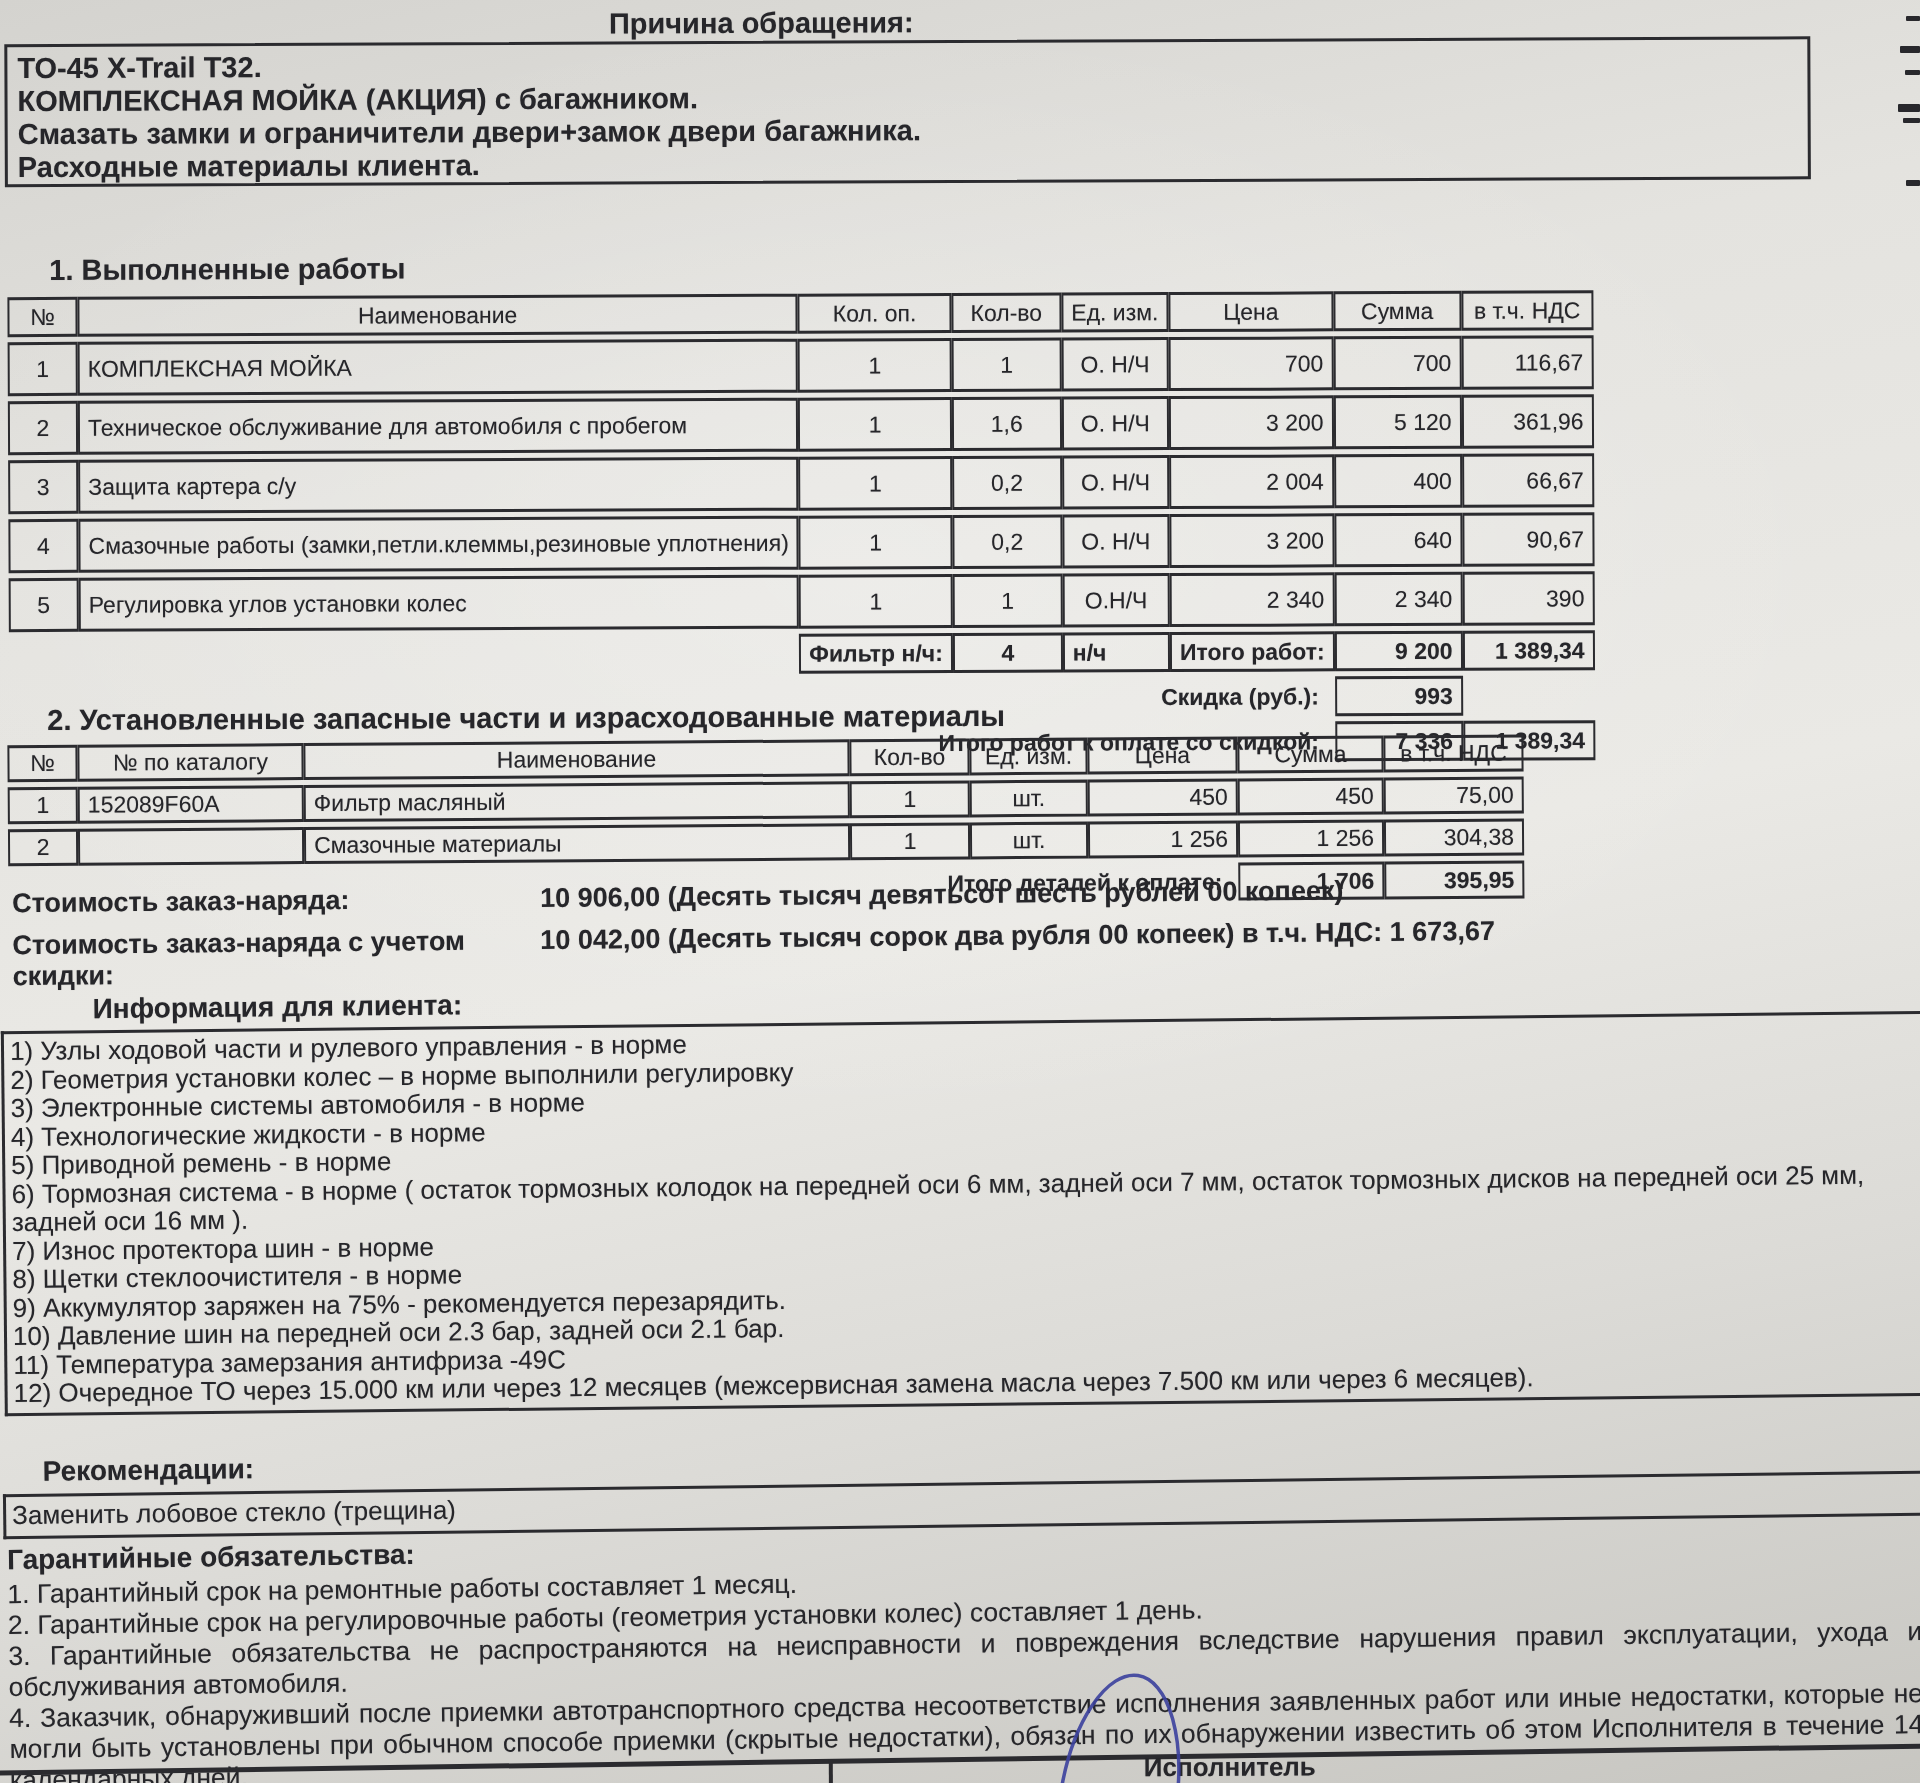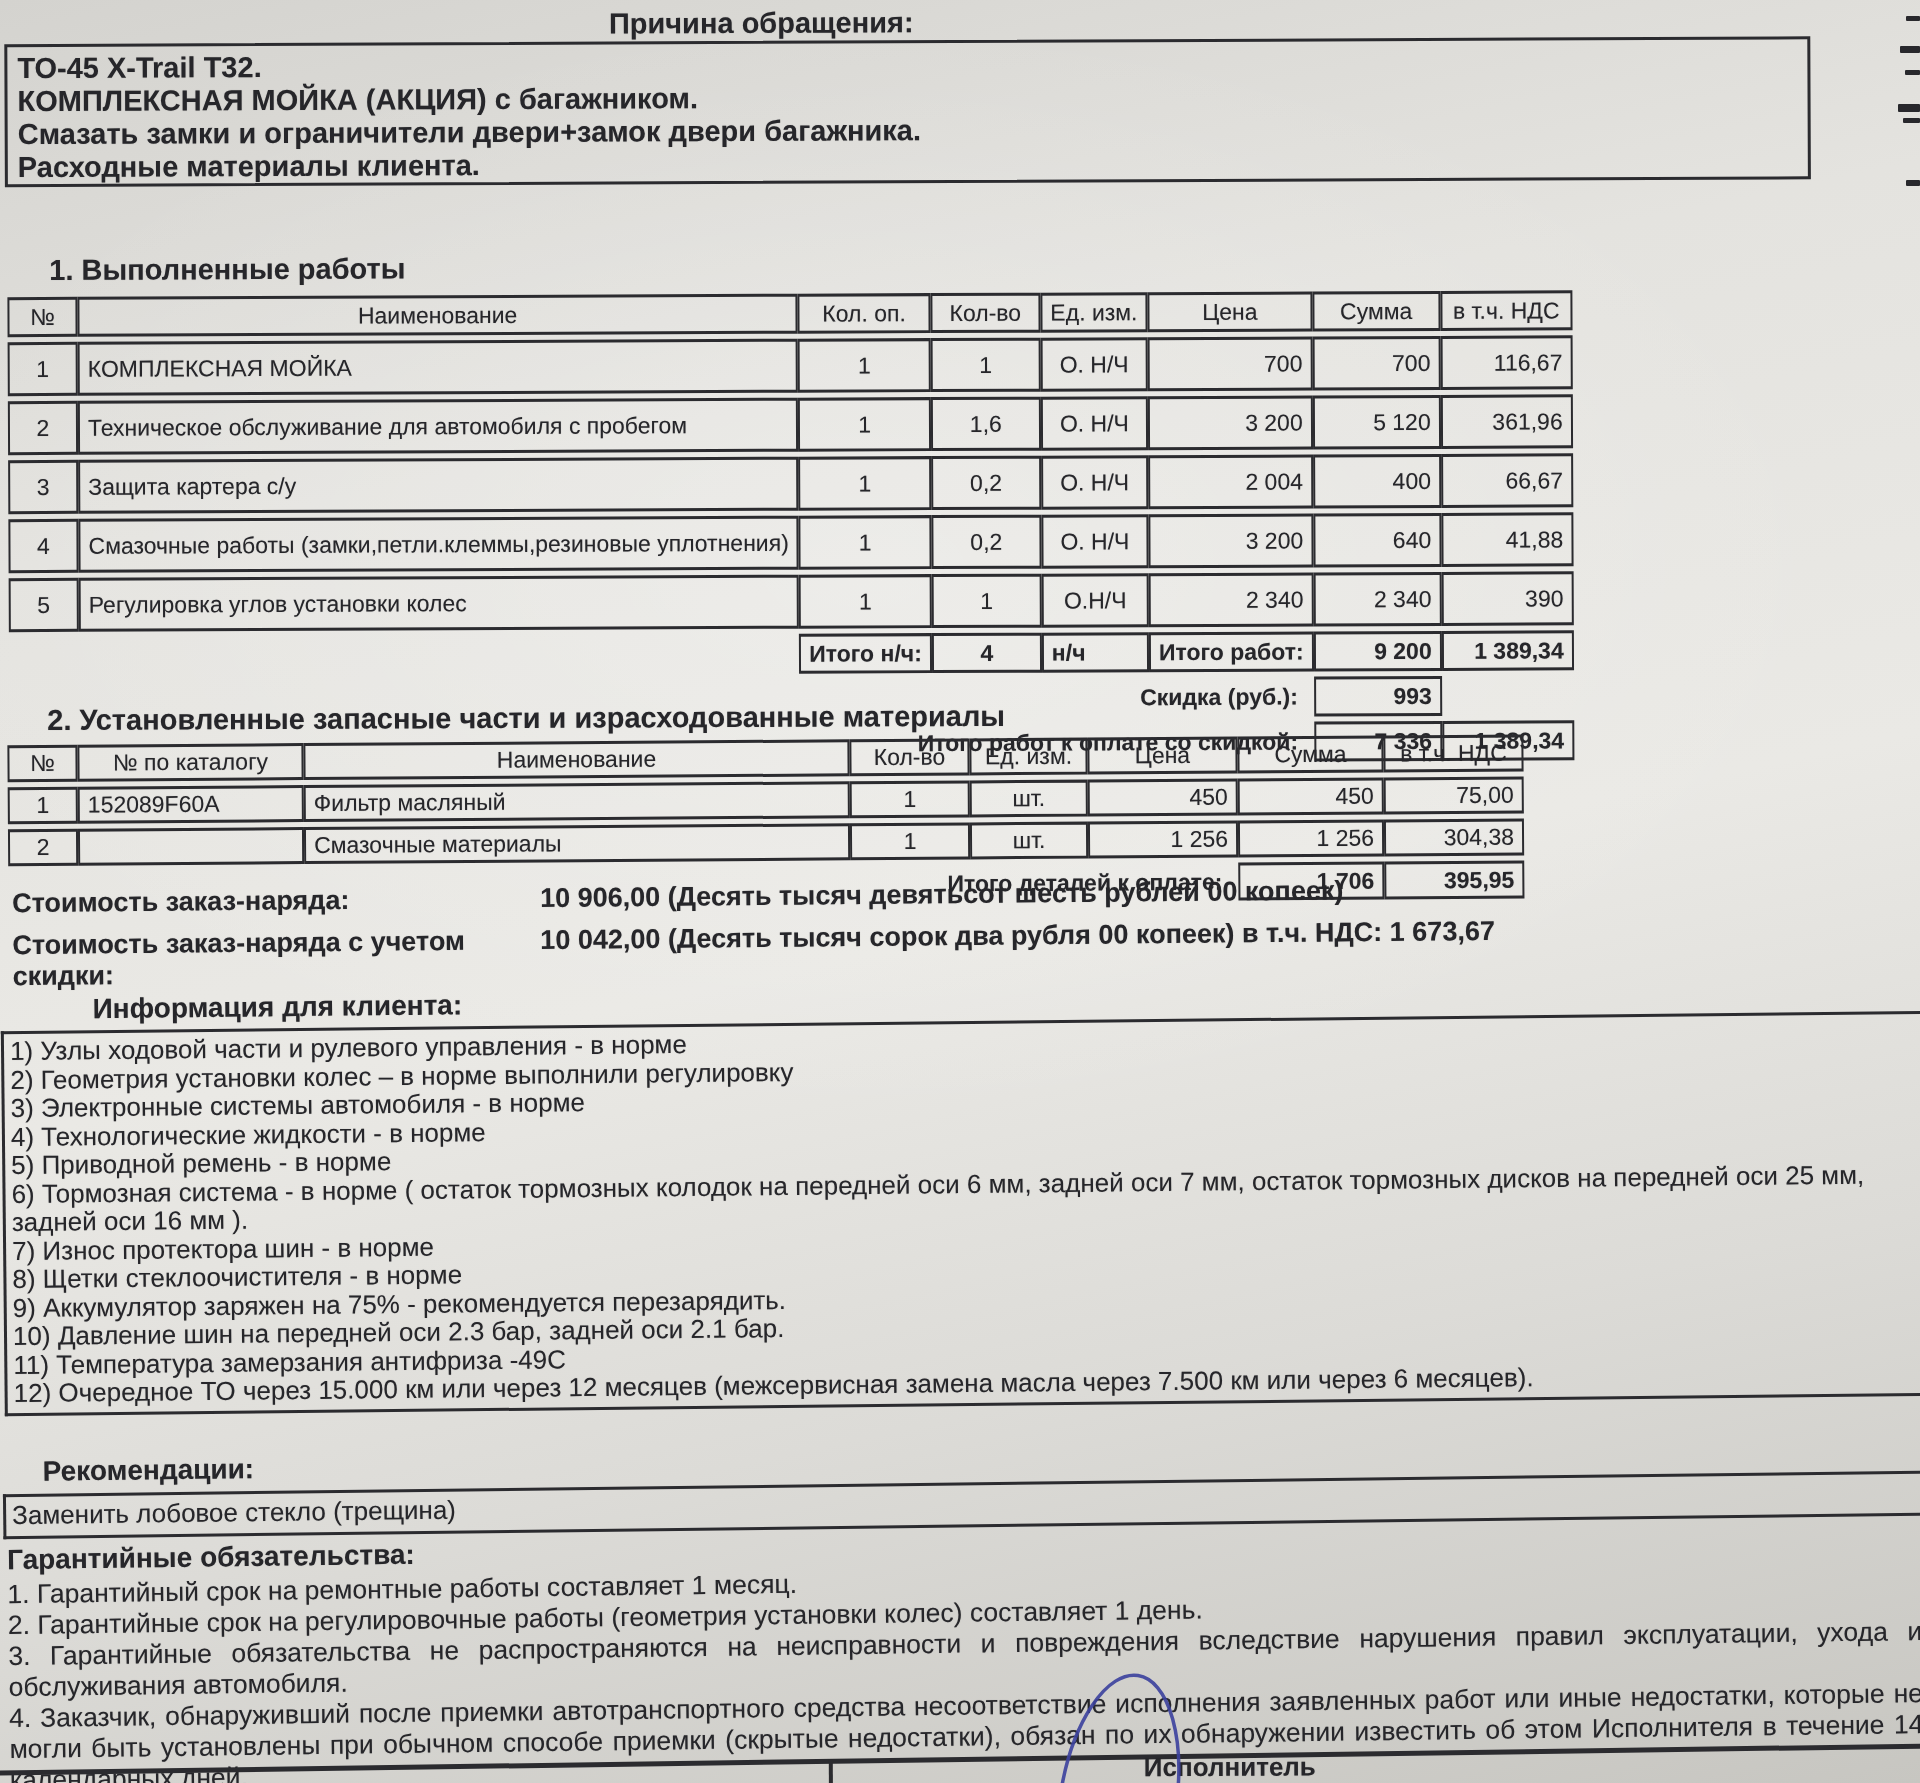--- a/index.html
+++ b/index.html
@@ -165,35 +165,35 @@
       <td class="bx ar">66,67</td>
     </tr>
     <tr class="data">
       <td class="bx ac">4</td>
       <td class="bx al">Смазочные работы (замки,петли.клеммы,резиновые уплотнения)</td>
       <td class="bx ac">1</td>
       <td class="bx ac">0,2</td>
       <td class="bx ac">О. Н/Ч</td>
       <td class="bx ar">3 200</td>
       <td class="bx ar">640</td>
-      <td class="bx ar">41,88</td>
+      <td class="bx ar">90,67</td>
     </tr>
     <tr class="data">
       <td class="bx ac">5</td>
       <td class="bx al">Регулировка углов установки колес</td>
       <td class="bx ac">1</td>
       <td class="bx ac">1</td>
       <td class="bx ac">О.Н/Ч</td>
       <td class="bx ar">2 340</td>
       <td class="bx ar">2 340</td>
       <td class="bx ar">390</td>
     </tr>
     <tr class="tot">
       <td class="nb" colspan="2"></td>
-      <td class="bx ar b">Итого н/ч:</td>
+      <td class="bx ar b">Фильтр н/ч:</td>
       <td class="bx ac b">4</td>
       <td class="bx al b">н/ч</td>
       <td class="bx ar b">Итого работ:</td>
       <td class="bx ar b">9 200</td>
       <td class="bx ar b">1 389,34</td>
     </tr>
     <tr class="tot">
       <td class="nb ar b" colspan="6" style="padding-right:16px">Скидка (руб.):</td>
       <td class="bx ar b">993</td>
       <td class="nb"></td>

